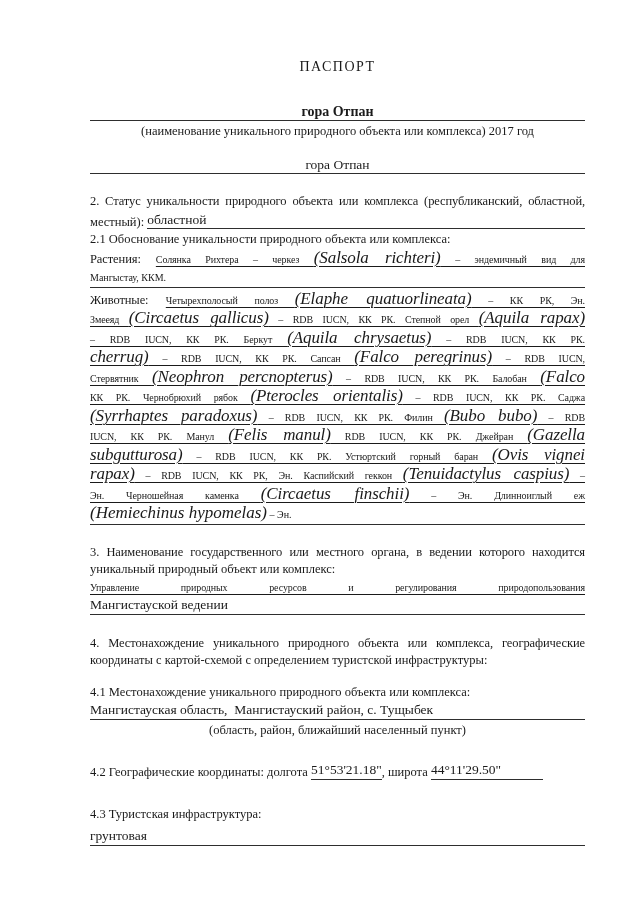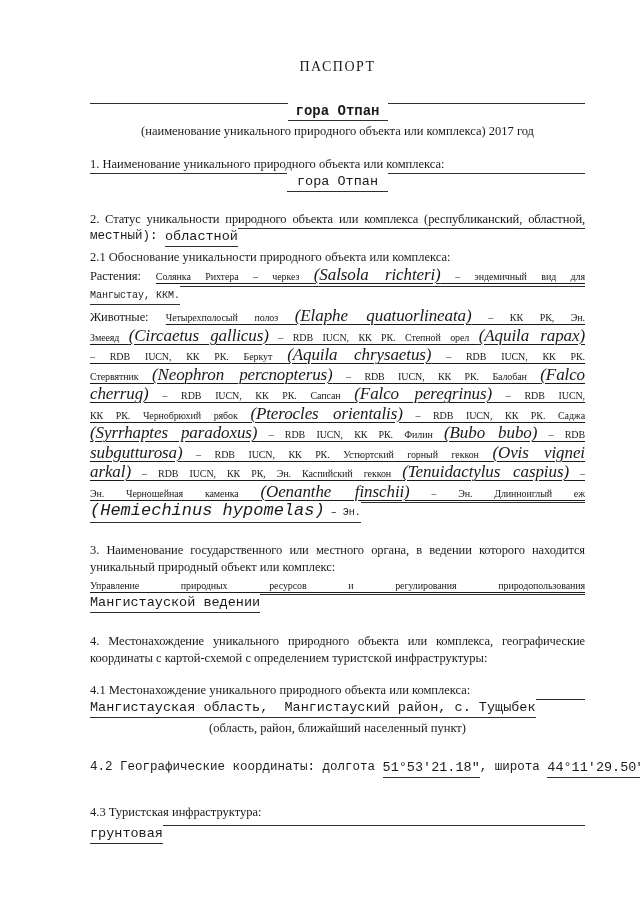--- a/index.html
+++ b/index.html
@@ -16,21 +16,21 @@
   }
   .line{min-height:17.5px;}
   .center{text-align:center;}
   .title{font-size:14px;letter-spacing:1.5px;}
   .jline{
     text-align:justify;
     text-align-last:justify;
     -moz-text-align-last:justify;
     letter-spacing:-0.1px;
   }
-  .row{display:flex;align-items:flex-start;font-family:Liberation Mono, monospace;}
+  .row{display:flex;align-items:flex-end;}
   .row > span{white-space:pre;}
   .fill{flex:1 1 auto;border-bottom:1px solid #2e2e2e;margin-bottom:2px;}
   .fillw{width:42px;border-bottom:1px solid #2e2e2e;margin-bottom:2px;}
   .obj-name{
     font-weight:bold;font-size:14px;
     border-bottom:1px solid #2e2e2e;margin-bottom:2px;
     padding:0 8px;
   }
   .val{font-size:13.5px;}
   .rowu{font-size:13.5px;border-bottom:1px solid #2e2e2e;margin-bottom:2px;}
@@ -57,21 +57,20 @@
   <div class="line center title">ПАСПОРТ</div>
 
   <div class="row m-name">
     <span class="fill"></span>
     <span class="obj-name">гора Отпан</span>
     <span class="fill"></span>
   </div>
   <div class="line center">(наименование уникального природного объекта или комплекса) 2017 год</div>
 
   <div class="m-s1">
-    <div class="line">1. Наименование уникального природного объекта или комплекса:</div>
     <div class="row">
       <span class="fill"></span>
       <span class="val rowu pad-val">гора Отпан</span>
       <span class="fill"></span>
     </div>
   </div>
 
   <div class="m-s2">
     <div class="line jline">2. Статус уникальности природного объекта или комплекса (республиканский, областной,</div>
     <div class="row">
@@ -83,27 +82,28 @@
 
     <div class="line jline"><span class="seg-n">Растения: </span><span class="seg-u">Солянка Рихтера – черкез </span><span class="seg-iu">(Salsola richteri)</span><span class="seg-u"> – эндемичный вид для</span></div>
     <div class="row">
       <span class="rowu"><span class="seg-u">Мангыстау, ККМ.</span></span>
       <span class="fill"></span>
     </div>
 
     <div class="line jline"><span class="seg-n">Животные: </span><span class="seg-u">Четырехполосый полоз </span><span class="seg-iu">(Elaphe quatuorlineata)</span><span class="seg-u"> – КК РК, Эн.</span></div>
     <div class="line jline"><span class="seg-u">Змееяд </span><span class="seg-iu">(Circaetus gallicus)</span><span class="seg-u"> – RDB IUCN, КК РК. Степной орел </span><span class="seg-iu">(Aquila rapax)</span></div>
     <div class="line jline"><span class="seg-u">– RDB IUCN, КК РК. Беркут </span><span class="seg-iu">(Aquila chrysaetus)</span><span class="seg-u"> – RDB IUCN, КК РК.</span></div>
+    <div class="line jline"><span class="seg-iu">cherrug)</span><span class="seg-u"> – RDB IUCN, КК РК. Сапсан </span><span class="seg-iu">(Falco peregrinus)</span><span class="seg-u"> – RDB IUCN,</span></div>
     <div class="line jline"><span class="seg-u">Стервятник </span><span class="seg-iu">(Neophron percnopterus)</span><span class="seg-u"> – RDB IUCN, КК РК. Балобан </span><span class="seg-iu">(Falco</span></div>
-    <div class="line jline"><span class="seg-iu">cherrug)</span><span class="seg-u"> – RDB IUCN, КК РК. Сапсан </span><span class="seg-iu">(Falco peregrinus)</span><span class="seg-u"> – RDB IUCN,</span></div>
     <div class="line jline"><span class="seg-u">КК РК. Чернобрюхий рябок </span><span class="seg-iu">(Pterocles orientalis)</span><span class="seg-u"> – RDB IUCN, КК РК. Саджа</span></div>
     <div class="line jline"><span class="seg-iu">(Syrrhaptes paradoxus)</span><span class="seg-u"> – RDB IUCN, КК РК. Филин </span><span class="seg-iu">(Bubo bubo)</span><span class="seg-u"> – RDB</span></div>
-    <div class="line jline"><span class="seg-iu">subgutturosa)</span><span class="seg-u"> – RDB IUCN, КК РК. Устюртский горный геккон </span><span class="seg-iu">(Ovis vignei</span></div>
-    <div class="line jline"><span class="seg-iu">arkal)</span><span class="seg-u"> – RDB IUCN, КК РК, Эн. Каспийский геккон </span><span class="seg-iu">(Tenuidactylus caspius)</span><span class="seg-u"> –</span></div>
-    <div class="line jline"><span class="seg-u">Эн. Черношейная каменка </span><span class="seg-iu">(Oenanthe finschii)</span><span class="seg-u"> – Эн. Длинноиглый еж</span></div>
+    <div class="line jline"><span class="seg-u">IUCN, КК РК. Манул </span><span class="seg-iu">(Felis manul)</span><span class="seg-u"> RDB IUCN, КК РК. Джейран </span><span class="seg-iu">(Gazella</span></div>
+    <div class="line jline"><span class="seg-iu">subgutturosa)</span><span class="seg-u"> – RDB IUCN, КК РК. Устюртский горный баран </span><span class="seg-iu">(Ovis vignei</span></div>
+    <div class="line jline"><span class="seg-iu">rapax)</span><span class="seg-u"> – RDB IUCN, КК РК, Эн. Каспийский геккон </span><span class="seg-iu">(Tenuidactylus caspius)</span><span class="seg-u"> –</span></div>
+    <div class="line jline"><span class="seg-u">Эн. Черношейная каменка </span><span class="seg-iu">(Circaetus finschii)</span><span class="seg-u"> – Эн. Длинноиглый еж</span></div>
     <div class="row">
       <span class="rowu"><span class="seg-iu">(Hemiechinus hypomelas)</span><span class="seg-u"> – Эн.</span></span>
       <span class="fill"></span>
     </div>
   </div>
 
   <div class="m-s3">
     <div class="line jline">3. Наименование государственного или местного органа, в ведении которого находится</div>
     <div class="line">уникальный природный объект или комплекс:</div>
     <div class="line jline val seg-u">Управление природных ресурсов и регулирования природопользования</div>

